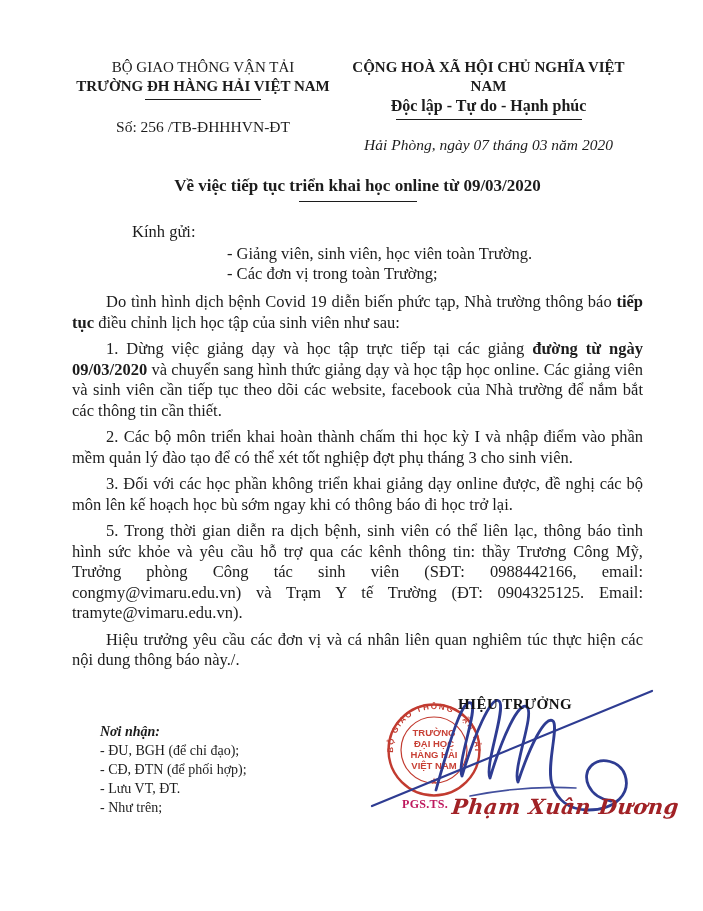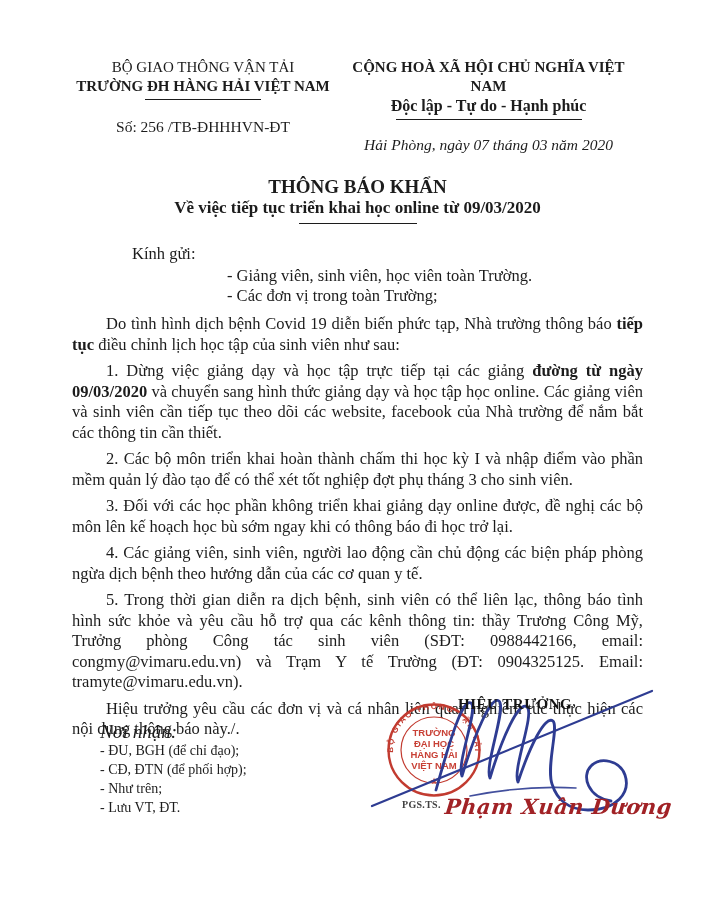--- a/index.html
+++ b/index.html
@@ -38,34 +38,34 @@
   
   .body-paragraphs{margin-top:8px;}
   .para{
     margin:0 0 6px 0;
     font-size:16.5px;line-height:20.5px;
     text-align:justify;text-indent:34px;
   }
   .para .b{font-weight:bold;}
   
   .noi-nhan{position:absolute;left:100px;top:722px;font-size:14px;}
-  .noi-nhan-label{font-weight:normal;font-style:italic;font-size:19px;line-height:19px;}
+  .noi-nhan-label{font-weight:bold;font-style:italic;font-size:14px;line-height:19px;}
   .noi-nhan-item{line-height:19px;}
   
   .sign-area{position:absolute;left:350px;top:678px;width:340px;height:180px;}
   .sign-title{
     position:absolute;left:68px;top:18px;
     font-size:15px;font-weight:bold;letter-spacing:.5px;color:#141414;
     z-index:3;white-space:nowrap;margin-left:40px;
   }
   .seal{position:absolute;left:36px;top:24px;width:96px;height:96px;z-index:1;}
   .signature-svg{position:absolute;left:0;top:0;width:340px;height:180px;z-index:2;}
   .signer{position:absolute;left:52px;top:116px;z-index:3;white-space:nowrap;}
   .signer-prefix{
-    font-size:10px;font-weight:bold;color:#404040;
+    font-size:12px;font-weight:bold;color:#be185d;
     letter-spacing:.3px;vertical-align:6px;text-align:right;
   }
   .signer-name{
     font-family:"DejaVu Serif",serif;font-style:italic;font-weight:600;
     font-size:21px;color:#a12226;letter-spacing:.5px;
     transform:skewX(-6deg);display:inline-block;
   }
 </style>
 </head>
 <body>
@@ -81,50 +81,48 @@
     </div>
     <div class="header-right">
       <div class="h-line bold">CỘNG HOÀ XÃ HỘI CHỦ NGHĨA VIỆT NAM</div>
       <div class="motto">Độc lập - Tự do - Hạnh phúc</div>
       <div class="rule rule-right"></div>
       <div class="place-date">Hải Phòng, ngày 07 tháng 03 năm 2020</div>
     </div>
   </div>
 
   <div class="title-block">
-    <div class="title-main">THÔNG BÁO KHẨN</div>
     <div class="title-sub">Về việc tiếp tục triển khai học online từ 09/03/2020</div>
     <div class="rule rule-title"></div>
   </div>
 
   <div class="salutation">
     <div class="salutation-label">Kính gửi:</div>
     <div class="recipient-list">
         <div class="recipient">- Giảng viên, sinh viên, học viên toàn Trường.</div>
         <div class="recipient">- Các đơn vị trong toàn Trường;</div>
       </div>
   </div>
 
   <div class="body-paragraphs">
       <p class="para"><span>Do tình hình dịch bệnh Covid 19 diễn biến phức tạp, Nhà trường thông báo </span><span class="b">tiếp tục</span><span> điều chỉnh lịch học tập của sinh viên như sau:</span></p>
       <p class="para"><span>1. Dừng việc giảng dạy và học tập trực tiếp tại các giảng </span><span class="b">đường từ ngày 09/03/2020</span><span> và chuyển sang hình thức giảng dạy và học tập học online. Các giảng viên và sinh viên cần tiếp tục theo dõi các website, facebook của Nhà trường để nắm bắt các thông tin cần thiết.</span></p>
       <p class="para"><span>2. Các bộ môn triển khai hoàn thành chấm thi học kỳ I và nhập điểm vào phần mềm quản lý đào tạo để có thể xét tốt nghiệp đợt phụ tháng 3 cho sinh viên.</span></p>
       <p class="para"><span>3. Đối với các học phần không triển khai giảng dạy online được, đề nghị các bộ môn lên kế hoạch học bù sớm ngay khi có thông báo đi học trở lại.</span></p>
-      <p class="para"><span>4. Các giảng viên, sinh viên, người lao động cần chủ động các biện pháp phòng ngừa dịch bệnh theo hướng dẫn của các cơ quan y tế.</span></p>
       <p class="para"><span>5. Trong thời gian diễn ra dịch bệnh, sinh viên có thể liên lạc, thông báo tình hình sức khỏe và yêu cầu hỗ trợ qua các kênh thông tin: thầy Trương Công Mỹ, Trưởng phòng Công tác sinh viên (SĐT: 0988442166, email: congmy@vimaru.edu.vn) và Trạm Y tế Trường (ĐT: 0904325125. Email: tramyte@vimaru.edu.vn).</span></p>
       <p class="para"><span>Hiệu trưởng yêu cầu các đơn vị và cá nhân liên quan nghiêm túc thực hiện các nội dung thông báo này./.</span></p>
     </div>
 
   <div class="noi-nhan">
     <div class="noi-nhan-label">Nơi nhận:</div>
     <div id="noi-nhan-items">
         <div class="noi-nhan-item">- ĐU, BGH (để chỉ đạo);</div>
         <div class="noi-nhan-item">- CĐ, ĐTN (để phối hợp);</div>
+        <div class="noi-nhan-item">- Lưu VT, ĐT.</div>
         <div class="noi-nhan-item">- Như trên;</div>
-        <div class="noi-nhan-item">- Lưu VT, ĐT.</div>
       </div>
   </div>
 
   <div class="sign-area">
     <div class="sign-title">HIỆU TRƯỞNG</div>
 
     <svg class="seal" viewBox="0 0 96 96">
       <circle cx="48" cy="48" r="45.5" fill="none" stroke="#c23b30" stroke-width="2.4"></circle>
       <circle cx="48" cy="48" r="33" fill="none" stroke="#c23b30" stroke-width="1.2"></circle>
       <defs>

